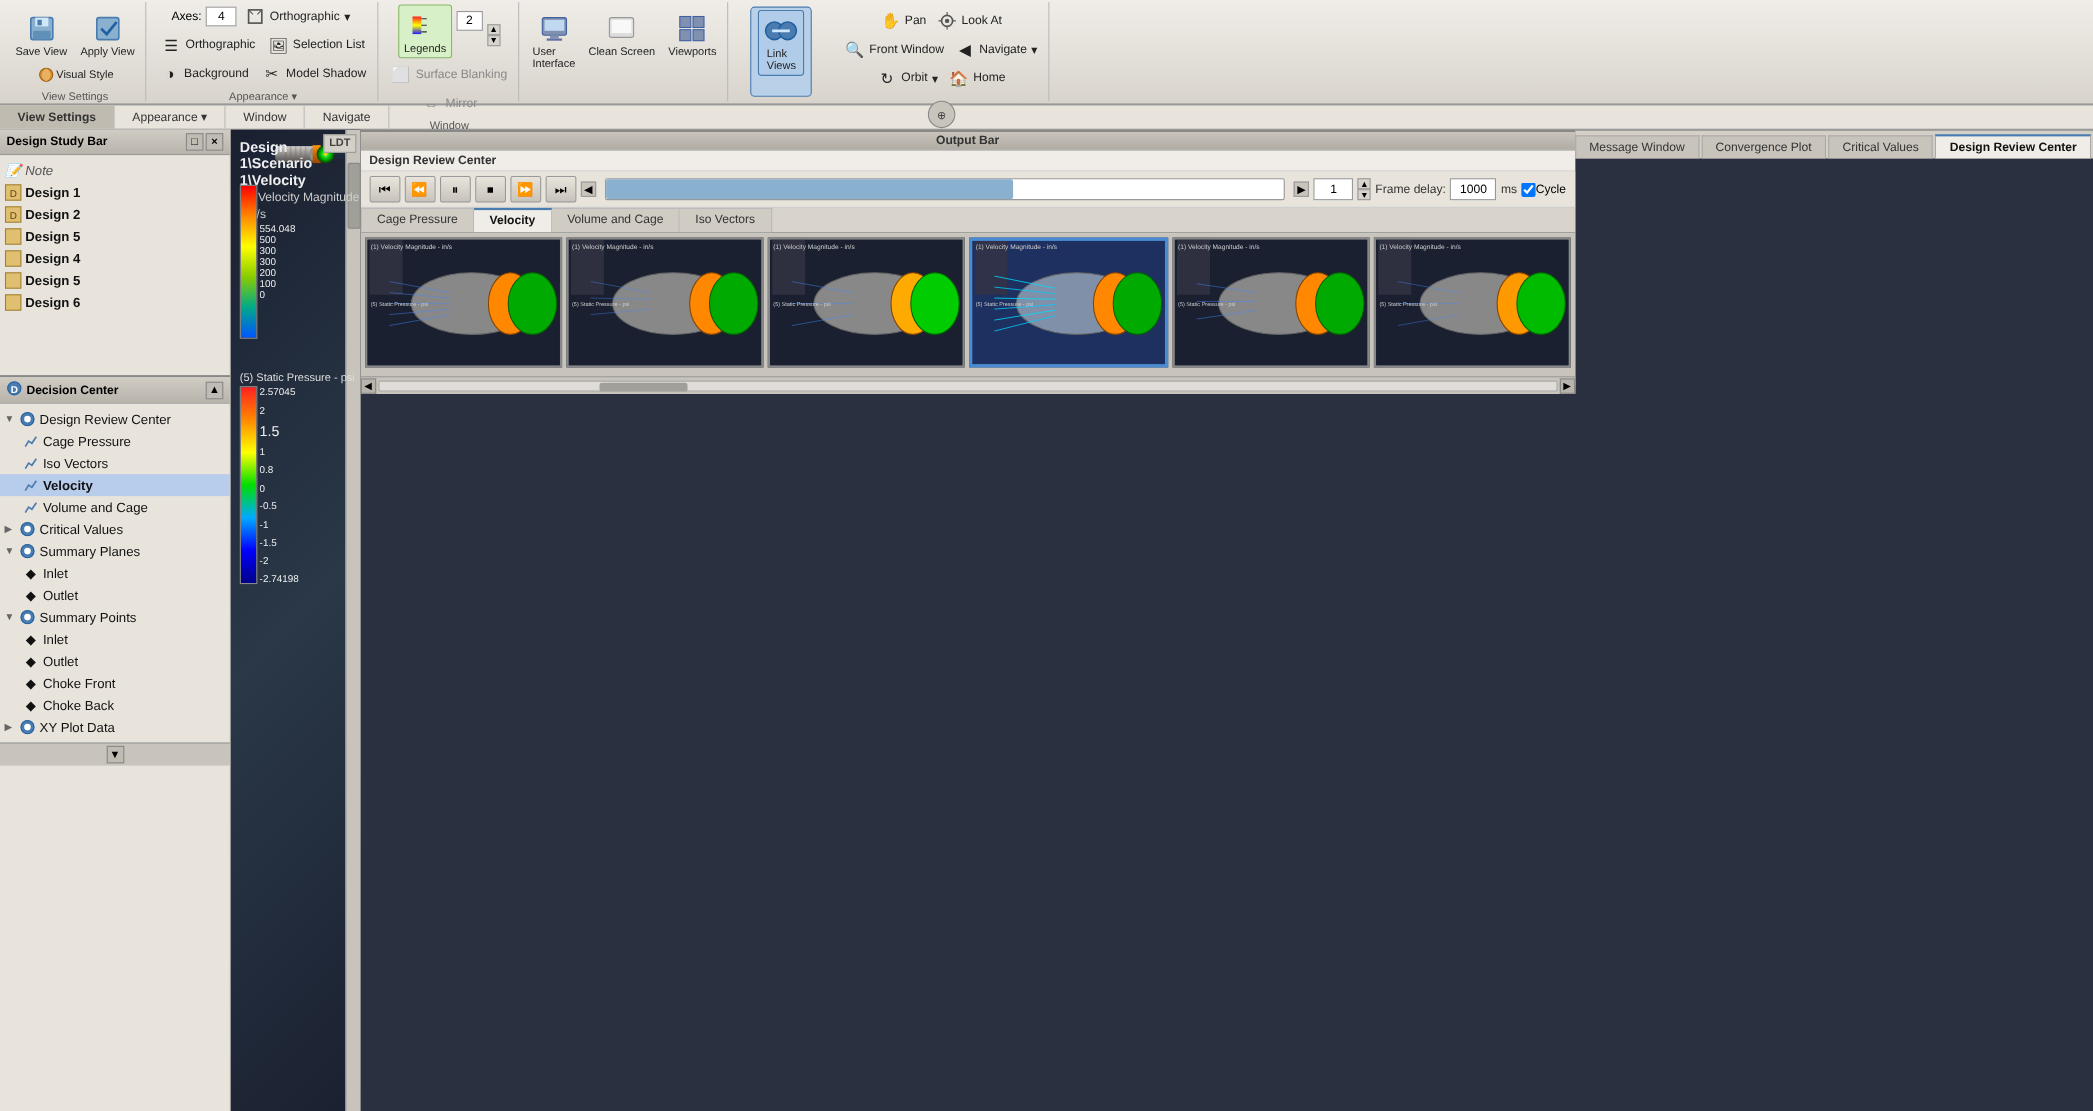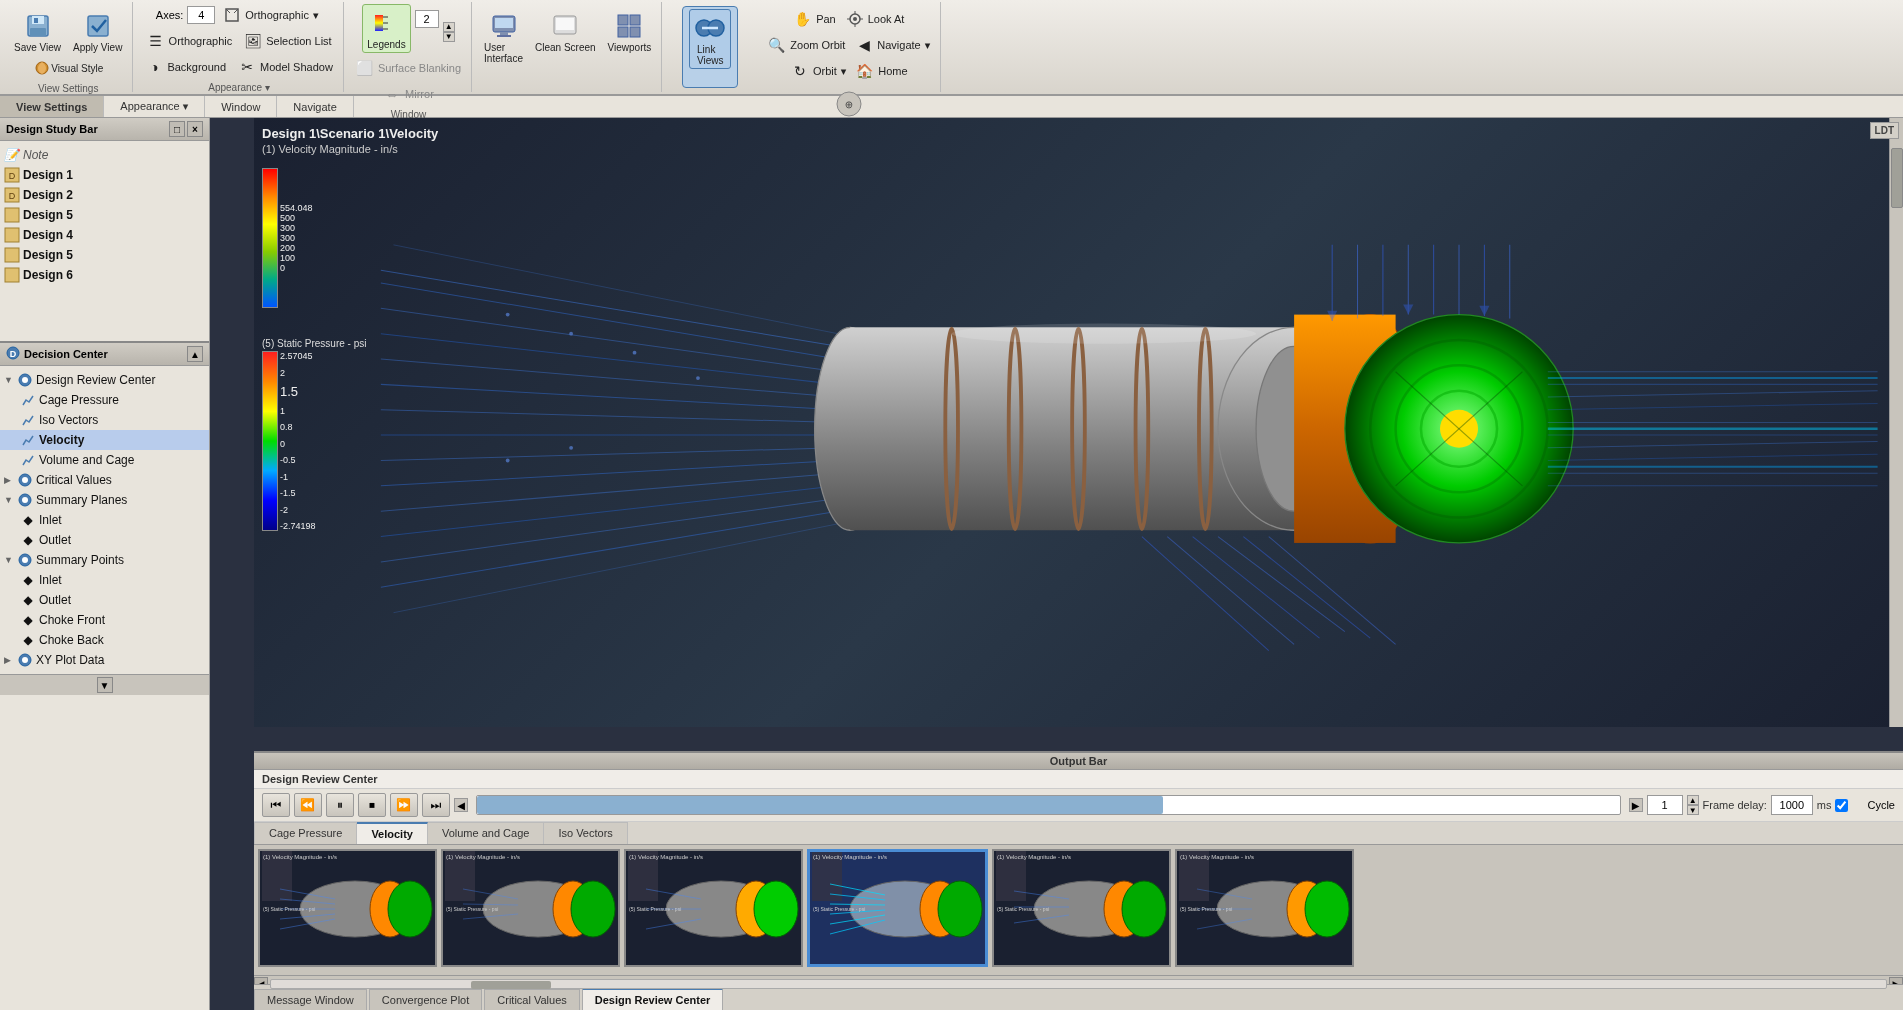--- a/index.html
+++ b/index.html
@@ -192,24 +192,22 @@
       align-items: center;
       justify-content: center;
       font-size: 10px;
       margin-left: auto;
     }
 
     
     #center-area {
       flex: 1;
       display: flex;
-      flex-direction: column;
       background: #2a3040;
       position: relative;
-      padding-left: 44px;
     }
 
     #viewport {
       flex: 1;
       position: relative;
       background: linear-gradient(135deg, #1a2030 0%, #2a3848 50%, #1a2030 100%);
       overflow: hidden;
     }
 
     .viewport-title {
@@ -248,21 +246,20 @@
       top: 0; left: 0; right: 0; bottom: 0;
     }
 
     
     #output-bar {
       height: 233px;
       background: #e8e4dc;
       border-top: 2px solid #888;
       display: flex;
       flex-direction: column;
-      margin-top: 24px;
     }
     .output-bar-header {
       background: linear-gradient(to bottom, #c8c4bc, #b0aca4);
       text-align: center;
       padding: 2px;
       font-size: 11px;
       font-weight: bold;
       color: #333;
       border-bottom: 1px solid #999;
       cursor: pointer;
@@ -340,21 +337,21 @@
       width: 42px;
       height: 20px;
       border: 1px solid #999;
       text-align: center;
       font-size: 11px;
       background: #fff;
     }
     .cycle-check {
       display: flex;
       align-items: center;
-      gap: 19px;
+      gap: 0;
       font-size: 11px;
       justify-content: center;
     }
 
     
     .result-tabs {
       display: flex;
       border-bottom: 1px solid #999;
       background: #d8d4cc;
     }
@@ -673,21 +670,21 @@
               <line x1="8" y1="0" x2="8" y2="3" stroke="#555" stroke-width="1"></line>
               <line x1="8" y1="13" x2="8" y2="16" stroke="#555" stroke-width="1"></line>
             </svg>
         </div>
         <span>Look At</span>
       </div>
     </div>
     <div style="display:flex;gap:2px;margin-top:2px">
       <div class="toolbar-small-btn">
         <div class="small-icon">🔍</div>
-        <span>Zoom Orbit</span>
+        <span>Front Window</span>
       </div>
       <div class="toolbar-small-btn">
         <div class="small-icon">◀</div>
         <span>Navigate</span>
         <span>▾</span>
       </div>
     </div>
     <div style="display:flex;gap:2px;margin-top:2px">
       <div class="toolbar-small-btn">
         <div class="small-icon">↻</div>

